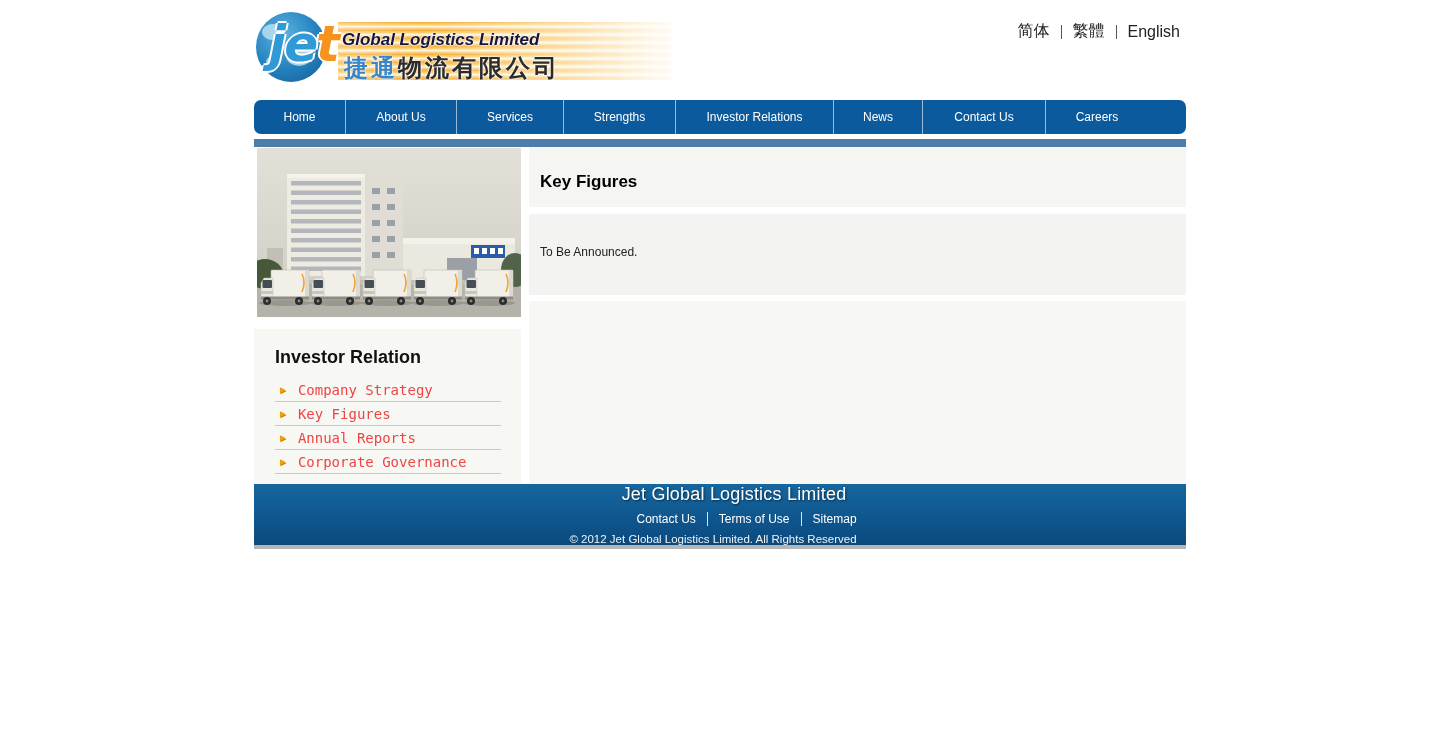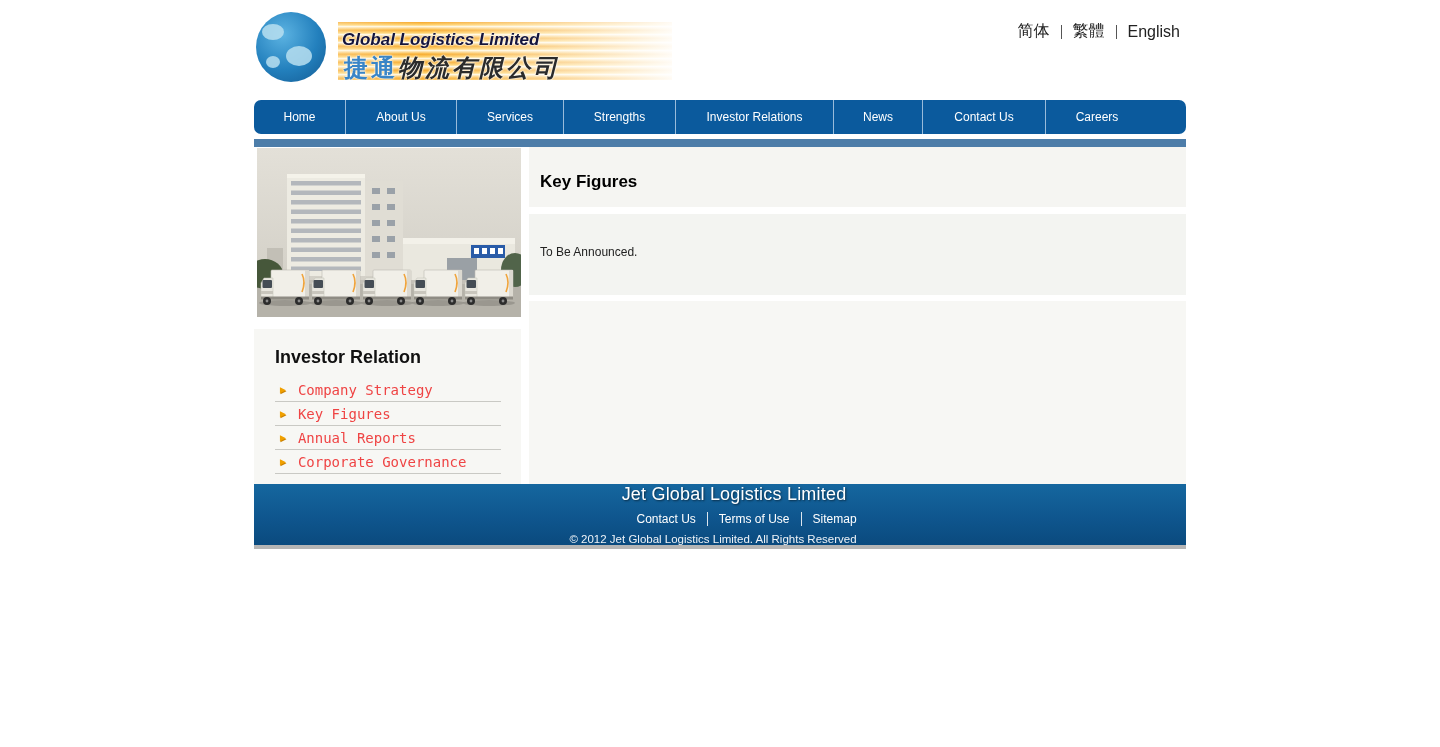--- a/index.html
+++ b/index.html
@@ -28,21 +28,21 @@
   .globe .c3 { left: 10px; top: 44px; width: 14px; height: 12px; }
   .jet-word { position: absolute; left: 15px; top: 0px; font-family: "DejaVu Sans", sans-serif;
     font-style: italic; font-weight: bold; font-size: 50px; line-height: 80px; letter-spacing: -2px; }
   .jet-word .je { color: #2f9ad6; text-shadow: -2px 0 0 #fff, 2px 0 0 #fff, 0 -2px 0 #fff, 0 2px 0 #fff; }
   .jet-word .t  { color: #f6921e; text-shadow: -2px 0 0 #fff, 2px 0 0 #fff, 0 -2px 0 #fff, 0 2px 0 #fff; }
   .name-en { position: absolute; left: 88px; top: 26px; font-style: italic; font-weight: bold;
     font-size: 17px; color: #15153d; text-shadow: 0 0 2px #fff, 0 0 2px #fff; white-space: nowrap; }
   .name-zh { position: absolute; left: 90px; top: 48px; font-weight: bold; font-size: 24px;
     letter-spacing: 3px; white-space: nowrap; text-shadow: 0 0 2px #fff, 0 0 2px #fff; }
   .name-zh .zh-blue { color: #3a85c6; }
-  .name-zh .zh-dark { color: #2b2b2b; font-style: italic; }
+  .name-zh .zh-dark { color: #2b2b2b; }
 
   
   .nav { display: flex; height: 34px; background: #0b5a9d; border-radius: 7px; overflow: hidden;
     color: #fff; font-size: 12px; }
   .nav-item { display: flex; align-items: center; justify-content: center; cursor: pointer;
     border-left: 1px solid rgba(230,240,250,0.65); white-space: nowrap; }
   .nav-item:first-child { border-left: none; }
   .nav-fill { flex: 1; }
   .accent-strip { height: 8px; background: #4d7da9; margin-top: 5px; }
 
@@ -87,20 +87,21 @@
 <div class="site">
 
   <div class="header">
     <div class="logo">
       <div class="stripes"></div>
       <div class="globe">
         <i class="c1"></i>
         <i class="c2"></i>
         <i class="c3"></i>
       </div>
+      <div class="jet-word"><span class="je">je</span><span class="t">t</span></div>
       <div class="name-en">Global Logistics Limited</div>
       <div class="name-zh"><span class="zh-blue">捷通</span><span class="zh-dark">物流有限公司</span></div>
     </div>
     <div class="lang-bar">
       <a>简体</a>
       <span class="lang-sep"></span>
       <a>繁體</a>
       <span class="lang-sep"></span>
       <a>English</a>
     </div>

